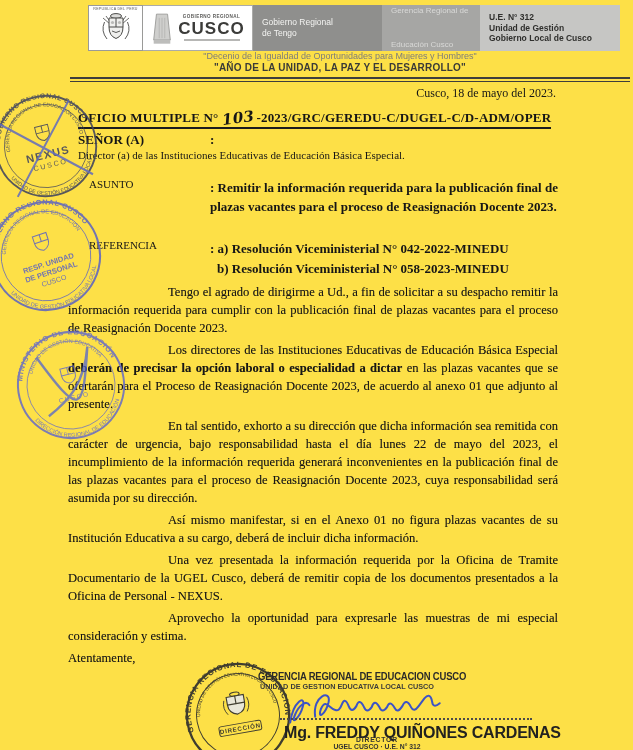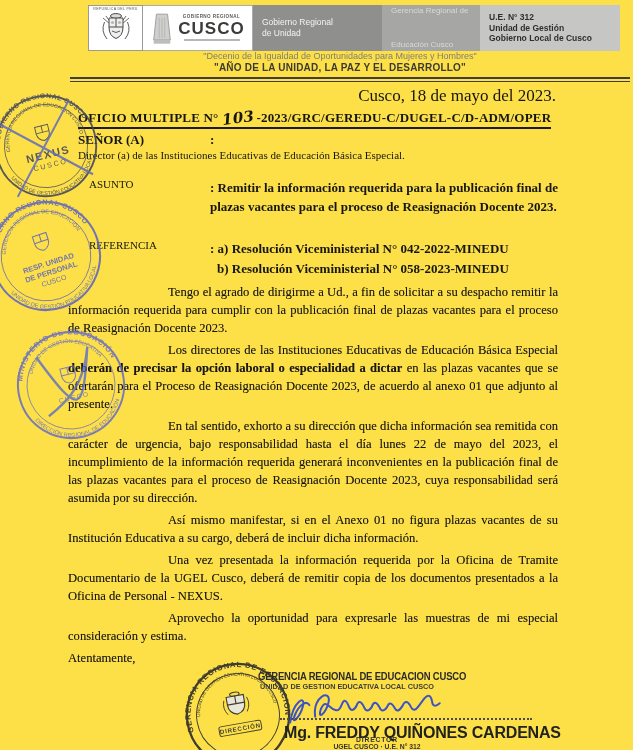--- a/index.html
+++ b/index.html
@@ -21,21 +21,21 @@
   .box-gob{width:129px;background:#8f8f8d;color:#f4f4f2;font-size:8.5px;}
   .box-ger{width:98px;background:#a6a6a4;color:#d9d9d7;font-size:8px;gap:24px;}
   .box-ue{width:140px;background:#c6c6c4;color:#2f2f2d;font-size:8.5px;font-weight:bold;}
   .motto1{position:absolute;left:100px;top:51px;width:480px;text-align:center;
     font-family:"Liberation Sans",sans-serif;font-size:9px;color:#7d7d7b;}
   .motto2{position:absolute;left:100px;top:62px;width:480px;text-align:center;
     font-family:"Liberation Sans",sans-serif;font-size:10px;font-weight:bold;color:#3a3a38;letter-spacing:.2px;}
   .head-rule{position:absolute;left:70px;right:3px;top:77px;height:2px;
     border-top:2.5px solid #3e3e3c;border-bottom:1.2px solid #3e3e3c;}
   
-  .dateline{position:absolute;left:70px;top:86px;width:486px;text-align:right;font-size:17px;}
+  .dateline{position:absolute;left:70px;top:86px;width:486px;text-align:right;font-size:12px;}
   .oficio{position:absolute;left:78px;top:108px;font-size:13px;font-weight:bold;
     border-bottom:2px solid #1c1c1c;padding-bottom:1px;letter-spacing:.2px;}
   .hand-num{display:inline-block;font-style:italic;font-size:15px;transform:rotate(-7deg) translateY(1px);
     font-family:"DejaVu Serif",serif;padding:0 3px;}
   .senor-row{position:absolute;left:78px;top:132px;font-size:13px;font-weight:bold;}
   .senor-colon{position:absolute;left:210px;top:132px;font-size:13px;font-weight:bold;}
   .director-line{position:absolute;left:78px;top:149px;width:490px;font-size:11px;font-weight:normal;}
   .label-col{position:absolute;left:89px;font-size:11px;font-weight:normal;}
   .asunto-val{position:absolute;left:210px;top:178px;width:348px;font-size:13px;font-weight:bold;
     text-align:justify;line-height:19px;font-family:Liberation Serif, serif;}
@@ -98,21 +98,21 @@
       </svg>
       <div class="cusco-texts">
         <span class="cusco-top">GOBIERNO REGIONAL</span>
         <span class="cusco-main">CUSCO</span>
         <span class="cusco-tagbar"></span>
       </div>
     </div>
 
     <div class="lg-box gray-box box-gob">
       <span>Gobierno Regional</span>
-      <span>de Unidad</span>
+      <span>de Tengo</span>
     </div>
     <div class="lg-box gray-box box-ger">
       <span>Gerencia Regional de</span>
       <span>Educación Cusco</span>
     </div>
     <div class="lg-box gray-box box-ue">
       <span>U.E. N° 312</span>
       <span>Unidad de Gestión</span>
       <span>Gobierno Local de Cusco</span>
     </div>

